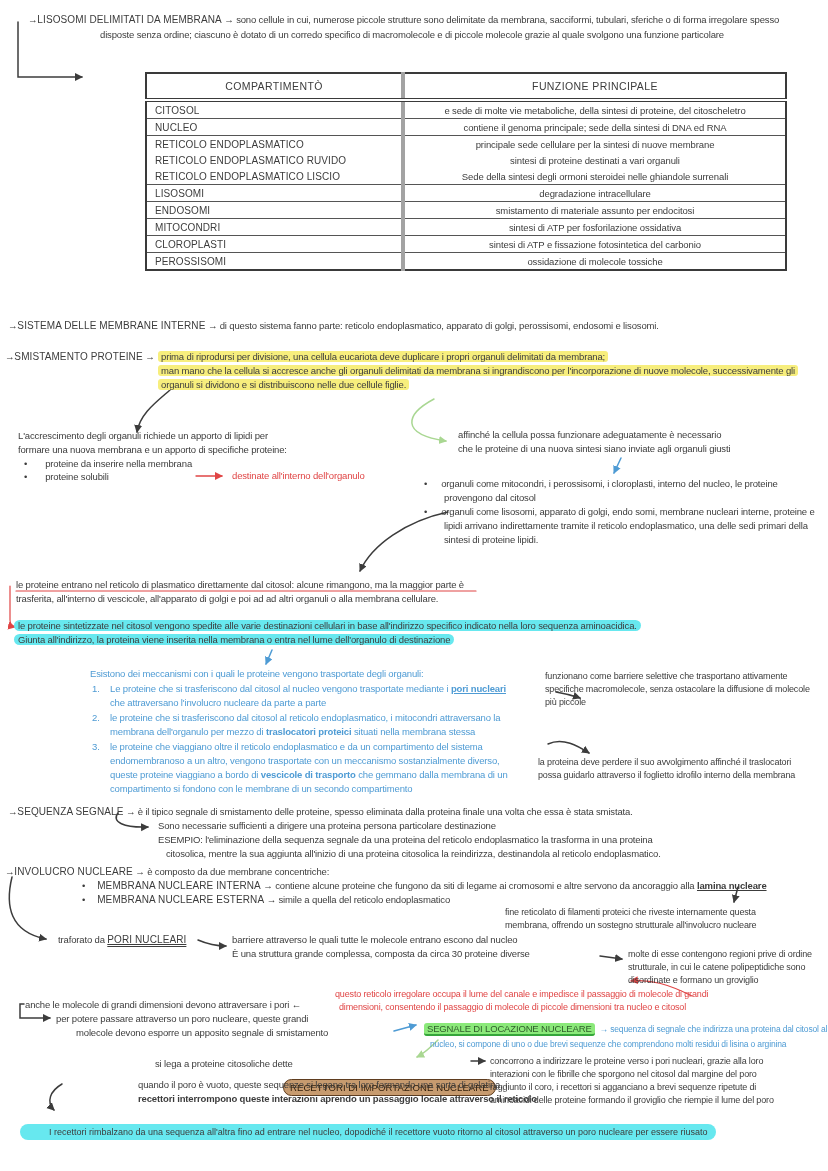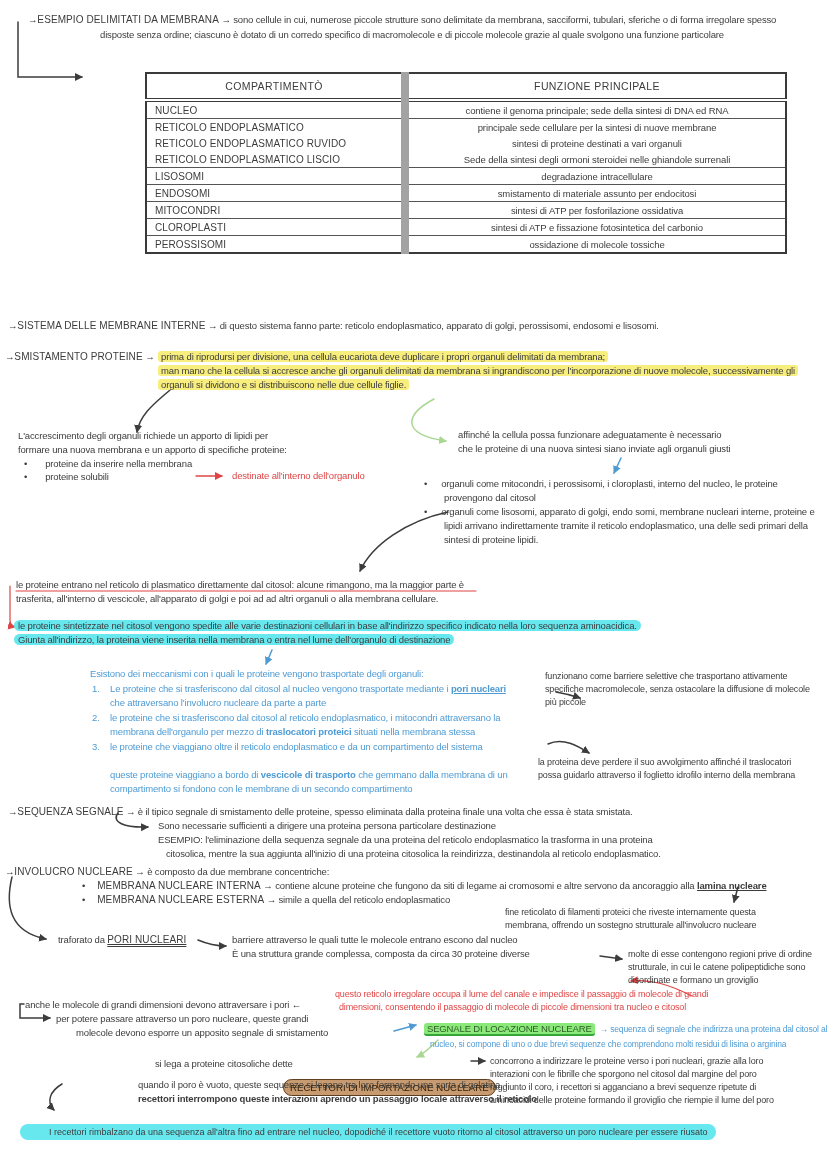--- a/index.html
+++ b/index.html
@@ -17,21 +17,21 @@
   .hl-c{background:#67e8ef;padding:0 4px;border-radius:7px;}
   .pill-green{background:#8be97a;border-bottom:2px solid #35a53a;padding:0 3px;border-radius:3px;color:#2e5d2a;font-size:9.5px;}
   .pill-tan{position:absolute;background:#c79b6f;border:1.6px solid #5f3d1f;border-radius:9px;padding:2px 6px;
             color:#2f1c08;font-size:9.5px;white-space:nowrap;letter-spacing:0.1px;}
   .pill-cyan{position:absolute;background:#67e8ef;border-radius:10px;padding:3px 8px;white-space:nowrap;}
   .overlay{position:absolute;left:0;top:0;pointer-events:none;}
   table.cmp{position:absolute;left:145px;top:72px;width:642px;border-collapse:collapse;
             border:2px solid #3a3a3a;font-size:9.5px;letter-spacing:-0.1px;}
   table.cmp th{border-bottom:4px double #3a3a3a;padding:6px 4px;font-size:10.5px;font-weight:normal;letter-spacing:0.4px;}
   table.cmp td{padding:2.5px 8px;}
-  table.cmp td:first-child,table.cmp th:first-child{border-right:8px solid #a3a3a3;width:238px;}
+  table.cmp td:first-child,table.cmp th:first-child{border-right:4px solid #a3a3a3;width:238px;}
   table.cmp td:last-child{text-align:center;}
   tr.rb td{border-top:1.2px solid #555;}
   .num{position:absolute;white-space:nowrap;font-size:9.5px;color:#4e9bd4;}
 </style>
 </head>
 <body>
 
 <div id="page">
 
   <svg class="overlay" width="828" height="1171" viewBox="0 0 828 1171">
@@ -70,32 +70,36 @@
       <path stroke="#4e9bd4" d="M394,1031 L416,1025" marker-end="url(#abl)"></path>
       <path stroke="#a9d792" d="M438,1040 C429,1049 423,1054 417,1057" marker-end="url(#ag)"></path>
       <path stroke="#3c3c3c" d="M471,1061 L485,1061" marker-end="url(#ab)"></path>
       <path stroke="#3c3c3c" d="M481,1084 L465,1084" marker-end="url(#ab)"></path>
       <path stroke="#3c3c3c" d="M62,1084 C50,1091 46,1102 54,1110" marker-end="url(#ab)"></path>
       <path stroke="#e04545" stroke-width="1.3" d="M196,476 L222,476" marker-end="url(#ar)"></path>
     </g>
   </svg>
 
   <div class="t" style="left:28px;top:14px;">
-    <span>→</span><span class="caps">ESEMPIO DELIMITATI DA MEMBRANA</span><span> → sono cellule in cui, numerose piccole strutture sono delimitate da membrana, sacciformi, tubulari, sferiche o di forma irregolare spesso</span>
+    <span>→</span><span class="caps">LISOSOMI DELIMITATI DA MEMBRANA</span><span> → sono cellule in cui, numerose piccole strutture sono delimitate da membrana, sacciformi, tubulari, sferiche o di forma irregolare spesso</span>
   </div>
   <div class="t" style="left:100px;top:29px;">disposte senza ordine; ciascuno è dotato di un corredo specifico di macromolecole e di piccole molecole grazie al quale svolgono una funzione particolare</div>
 
   <table class="cmp">
     <thead>
       <tr>
         <th>COMPARTIMENTÒ</th>
         <th>FUNZIONE PRINCIPALE</th>
       </tr>
     </thead>
     <tbody>
+      <tr class="rb">
+          <td class="caps">CITOSOL</td>
+          <td>e sede di molte vie metaboliche, della sintesi di proteine, del citoscheletro</td>
+        </tr>
       <tr class="rb">
           <td class="caps">NUCLEO</td>
           <td>contiene il genoma principale; sede della sintesi di DNA ed RNA</td>
         </tr>
       <tr class="rb">
           <td class="caps">RETICOLO ENDOPLASMATICO</td>
           <td>principale sede cellulare per la sintesi di nuove membrane</td>
         </tr>
       <tr>
           <td class="caps">RETICOLO ENDOPLASMATICO RUVIDO</td>
@@ -162,20 +166,21 @@
 
   <div class="t blue" style="left:90px;top:668px;">Esistono dei meccanismi con i quali le proteine vengono trasportate degli organuli:</div>
   <div class="num" style="left:92px;top:683px;">1.</div>
   <div class="t blue" style="left:110px;top:683px;"><span>Le proteine che si trasferiscono dal citosol al nucleo vengono trasportate mediante i </span><span class="bld und">pori nucleari</span></div>
   <div class="t blue" style="left:110px;top:697px;">che attraversano l'involucro nucleare da parte a parte</div>
   <div class="num" style="left:92px;top:712px;">2.</div>
   <div class="t blue" style="left:110px;top:712px;">le proteine che si trasferiscono dal citosol al reticolo endoplasmatico, i mitocondri attraversano la</div>
   <div class="t blue" style="left:110px;top:726px;"><span>membrana dell'organulo per mezzo di </span><span class="bld">traslocatori proteici</span><span> situati nella membrana stessa</span></div>
   <div class="num" style="left:92px;top:741px;">3.</div>
   <div class="t blue" style="left:110px;top:741px;">le proteine che viaggiano oltre il reticolo endoplasmatico e da un compartimento del sistema</div>
+  <div class="t blue" style="left:110px;top:755px;">endomembranoso a un altro, vengono trasportate con un meccanismo sostanzialmente diverso,</div>
   <div class="t blue" style="left:110px;top:769px;"><span>queste proteine viaggiano a bordo di </span><span class="bld">vescicole di trasporto</span><span> che gemmano dalla membrana di un</span></div>
   <div class="t blue" style="left:110px;top:783px;">compartimento si fondono con le membrane di un secondo compartimento</div>
 
   <div class="t s9" style="left:545px;top:670px;">funzionano come barriere selettive che trasportano attivamente</div>
   <div class="t s9" style="left:545px;top:683px;">specifiche macromolecole, senza ostacolare la diffusione di molecole</div>
   <div class="t s9" style="left:545px;top:696px;">più piccole</div>
 
   <div class="t s9" style="left:538px;top:756px;">la proteina deve perdere il suo avvolgimento affinché il traslocatori</div>
   <div class="t s9" style="left:538px;top:769px;">possa guidarlo attraverso il foglietto idrofilo interno della membrana</div>
 

